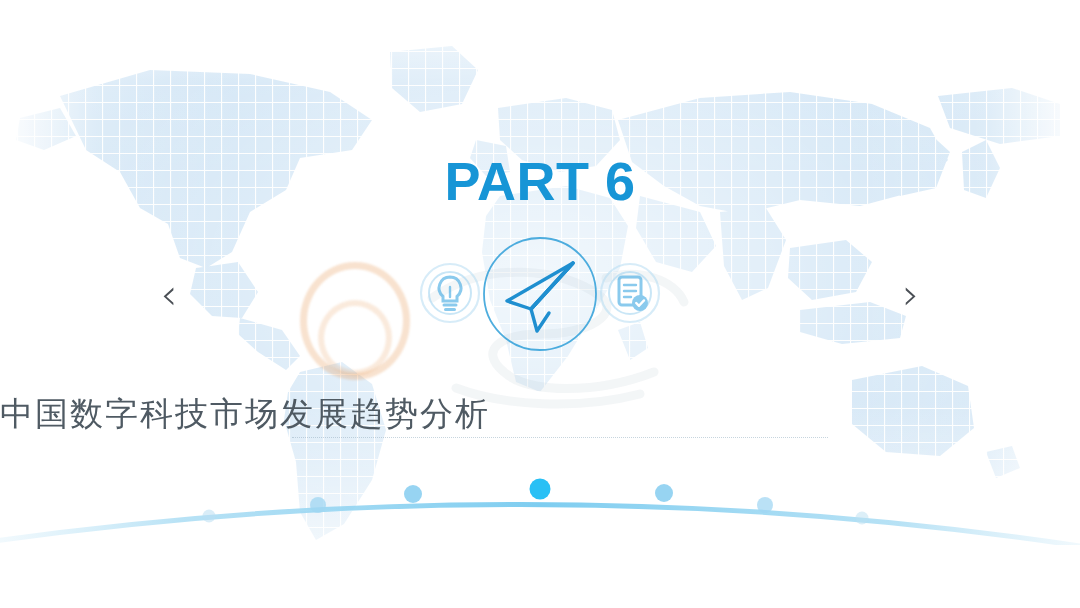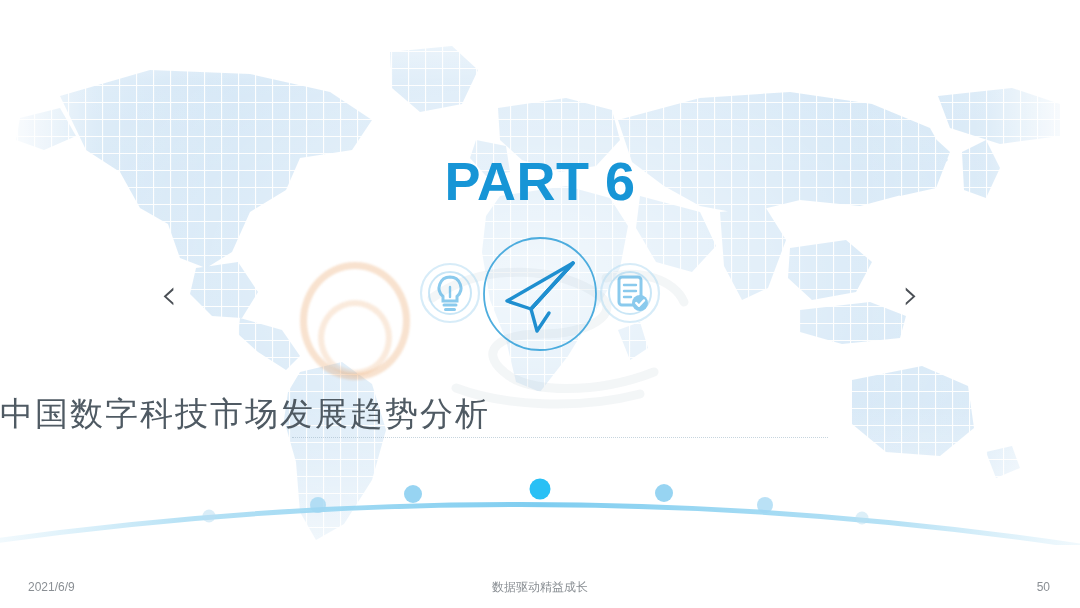--- a/index.html
+++ b/index.html
@@ -281,19 +281,14 @@
           <circle cx="318" cy="50" r="8" fill="#9fd6f2" opacity="0.75"></circle>
           <circle cx="413" cy="39" r="9" fill="#8ccff1" opacity="0.9"></circle>
           <circle cx="540" cy="34" r="10.5" fill="#29c0f5" opacity="1"></circle>
           <circle cx="664" cy="38" r="9" fill="#8ccff1" opacity="0.9"></circle>
           <circle cx="765" cy="50" r="8" fill="#9fd6f2" opacity="0.72"></circle>
           <circle cx="862" cy="63" r="6.5" fill="#b9dff2" opacity="0.5"></circle>
         </g>
     </svg>
   </div>
 
-  <div class="footer">
-    <span class="f-date">2021/6/9</span>
-    <span class="f-center">数据驱动精益成长</span>
-    <span class="f-page">50</span>
-  </div>
 
 </div>
 
 </body></html>

